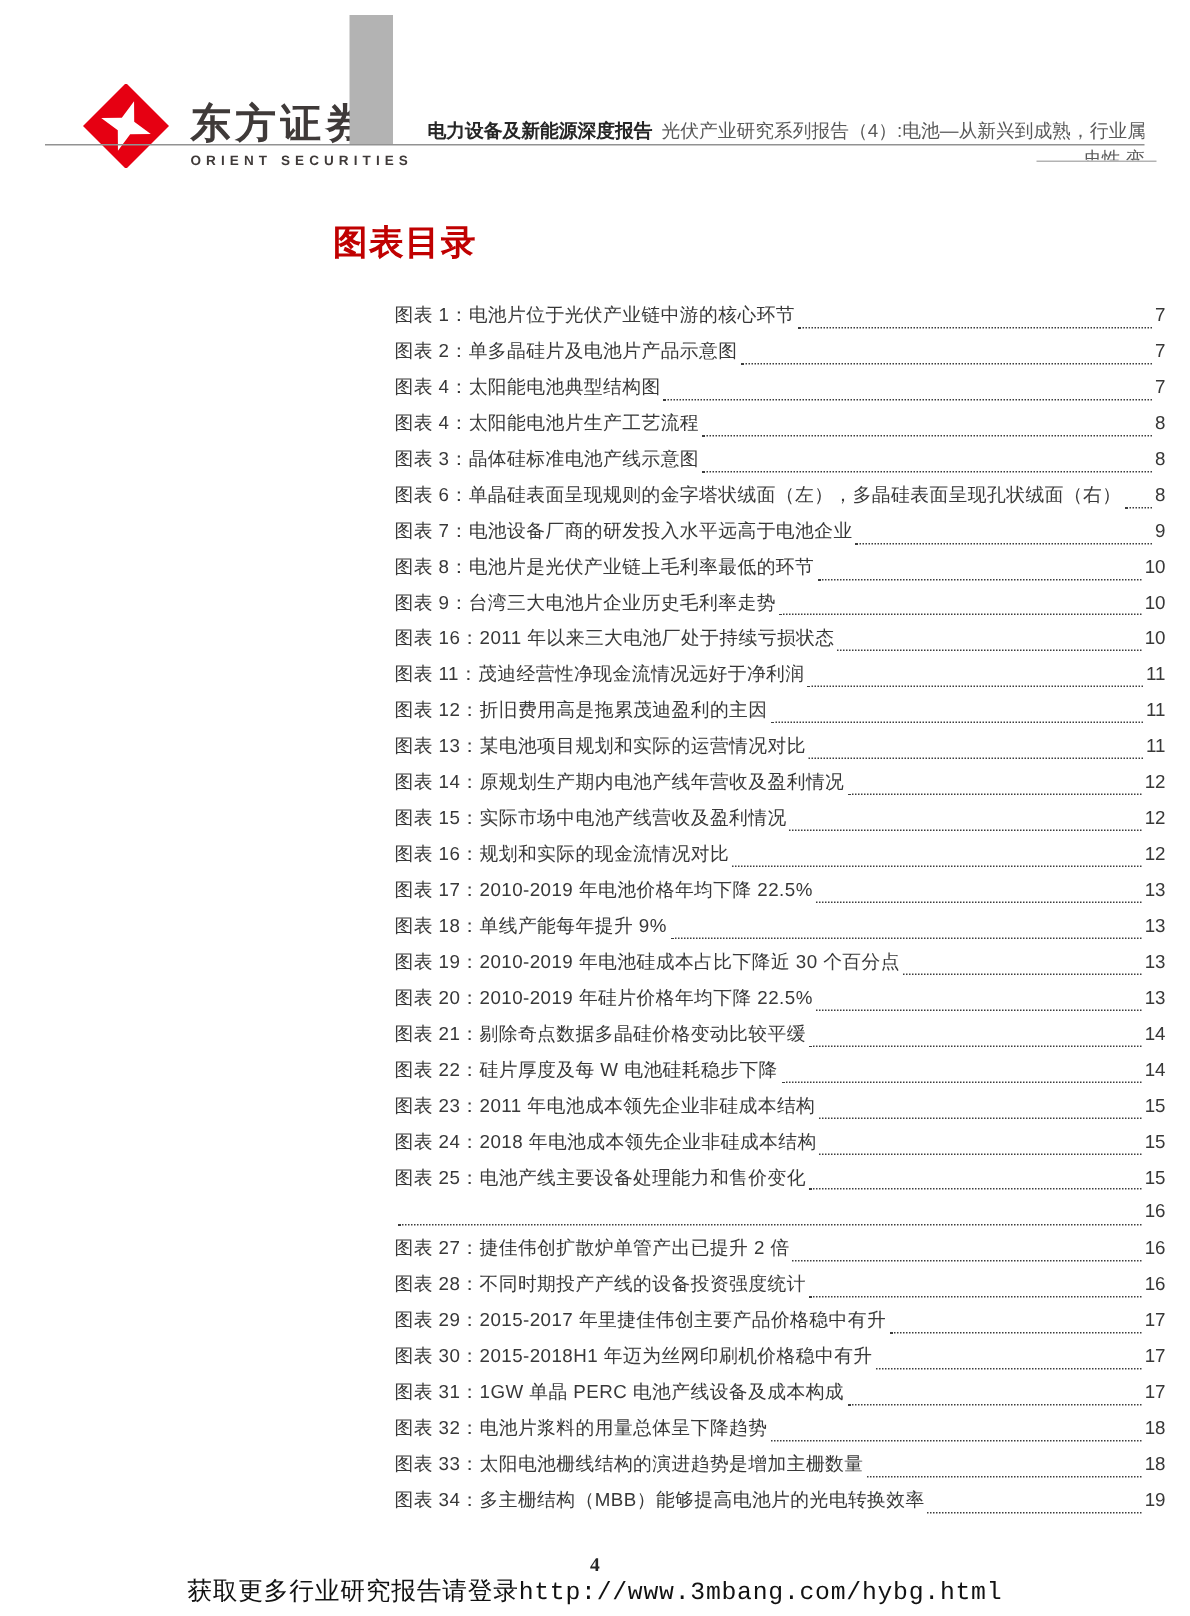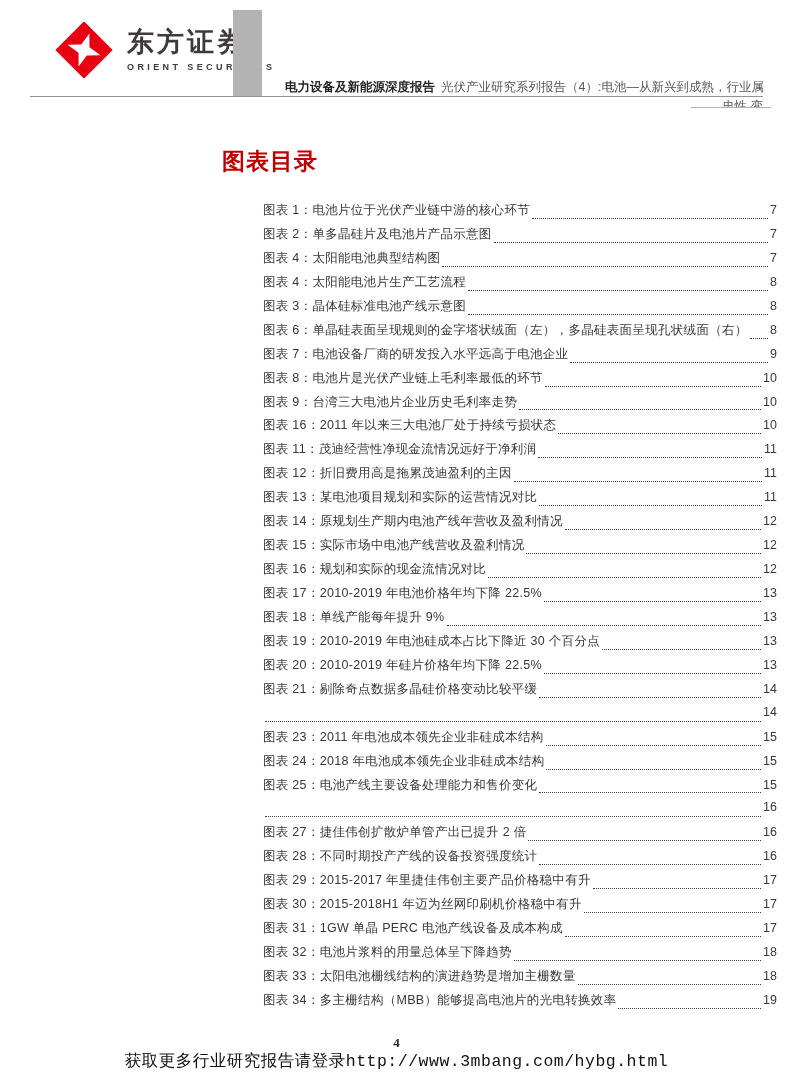--- a/index.html
+++ b/index.html
@@ -6,21 +6,21 @@
   html, body { background: #ffffff; }
   body {
     width: 793px; height: 1077px;
     position: relative;
     font-family: "Liberation Sans", sans-serif;
     color: #383838;
     overflow: hidden;
   }
 
   
-  .logo-wrap { position: absolute; left: 55px; top: 22px; display: flex; align-items: flex-start; }
+  .logo-wrap { position: absolute; left: 55px; top: 56px; display: flex; align-items: flex-end; }
   .logo-icon { width: 58px; height: 56px; display: block; }
   .logo-text { margin-left: 14px; padding-top: 6px; }
   .logo-cn {
     font-size: 27px; font-weight: bold; letter-spacing: 3px;
     color: #3f3a39; line-height: 1.1; white-space: nowrap;
   }
   .logo-en {
     font-size: 9px; font-weight: bold; letter-spacing: 3.4px;
     color: #3f3a39; margin-top: 4px; white-space: nowrap;
   }
@@ -207,20 +207,21 @@
       <span class="toc-label">图表 20：2010-2019 年硅片价格年均下降 22.5%</span>
       <span class="toc-dots"></span>
       <span class="toc-page">13</span>
     </div>
     <div class="toc-row">
       <span class="toc-label">图表 21：剔除奇点数据多晶硅价格变动比较平缓</span>
       <span class="toc-dots"></span>
       <span class="toc-page">14</span>
     </div>
     <div class="toc-row">
+      <span class="toc-label">图表 22：硅片厚度及每 W 电池硅耗稳步下降</span>
       <span class="toc-dots"></span>
       <span class="toc-page">14</span>
     </div>
     <div class="toc-row">
       <span class="toc-label">图表 23：2011 年电池成本领先企业非硅成本结构</span>
       <span class="toc-dots"></span>
       <span class="toc-page">15</span>
     </div>
     <div class="toc-row">
       <span class="toc-label">图表 24：2018 年电池成本领先企业非硅成本结构</span>

